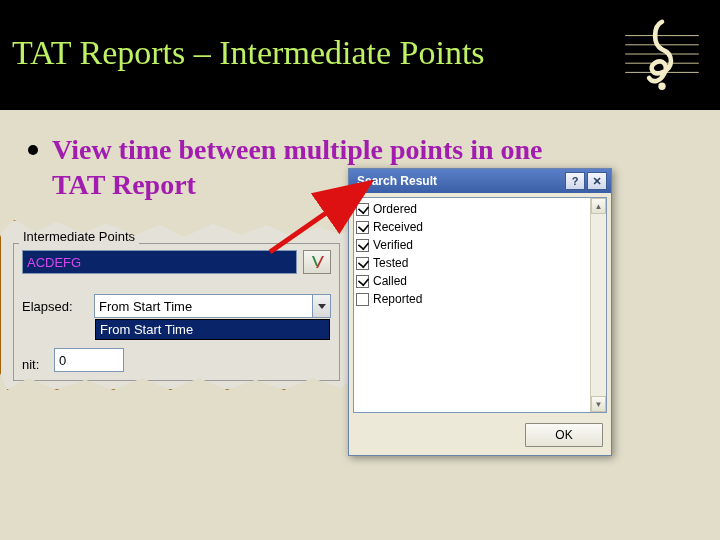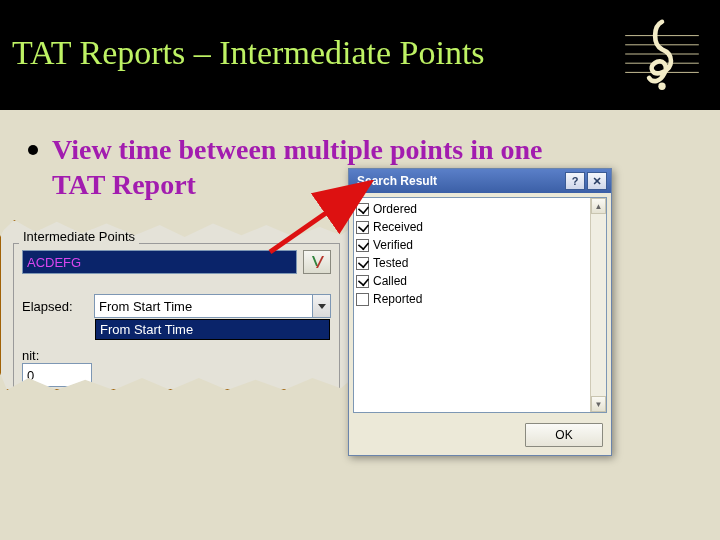--- a/index.html
+++ b/index.html
@@ -154,24 +154,23 @@
   .dropdown-list .opt {
     padding: 2px 4px;
     font-size: 13px;
   }
   .dropdown-list .opt.sel {
     background: #0a246a;
     color: #fff;
   }
   .nit-row {
     display: flex;
-    align-items: flex-start;
+    align-items: flex-end;
     margin-top: 30px;
     padding-left: 0;
-    flex-direction: column;
   }
   .nit-row .lbl { width: 32px; margin-left: 0; }
   .nit-row .numfield {
     width: 70px;
     background: #fff;
     border: 1px solid #7d97b4;
     height: 24px;
     padding: 0 4px;
     display: flex;
     align-items: center;

